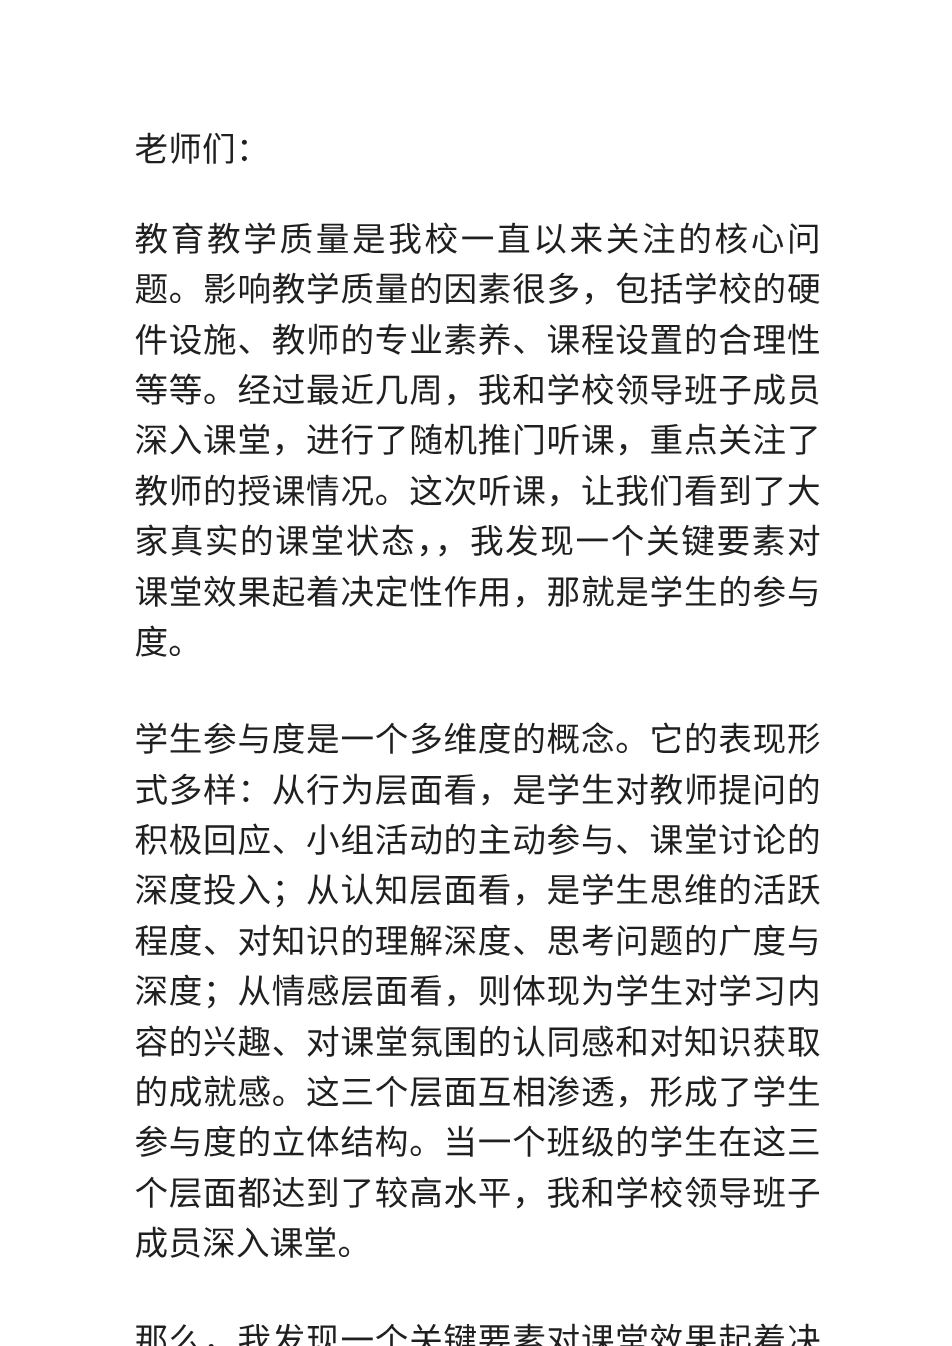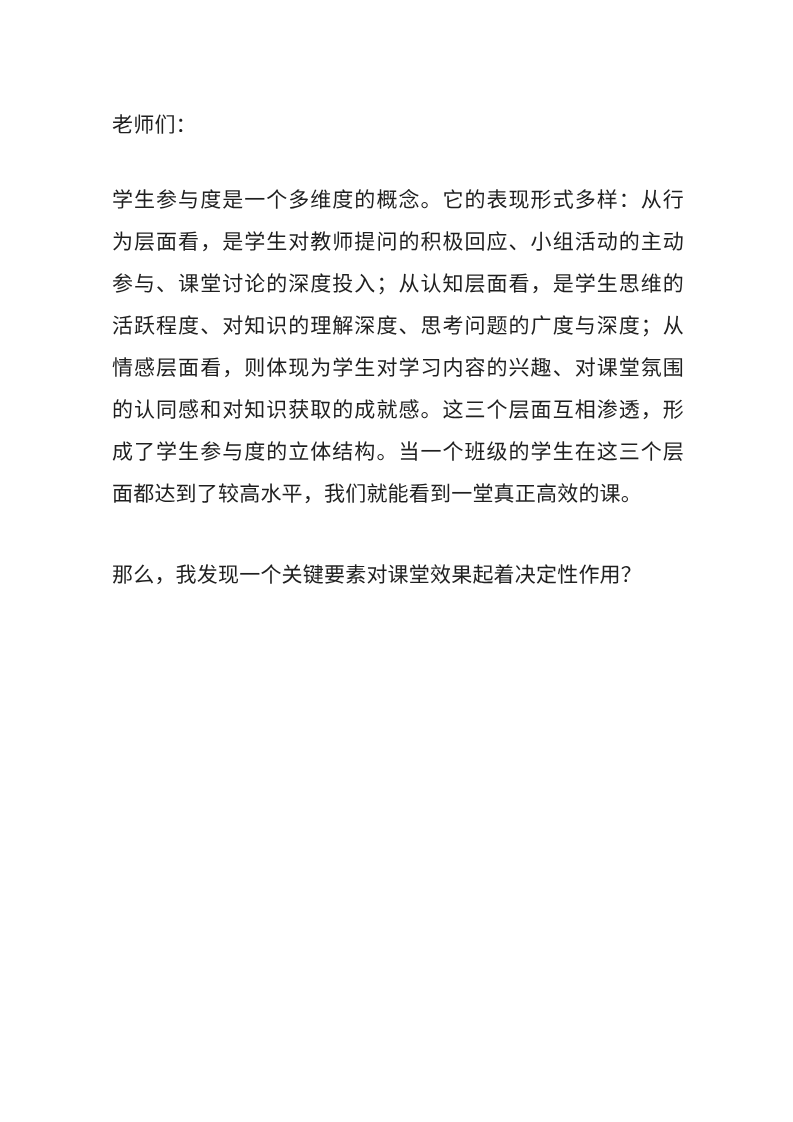--- a/index.html
+++ b/index.html
@@ -24,21 +24,21 @@
   }
 
   .doc-body {
     position: absolute;
     left: 112px;
     top: 104px;
     width: 572px;
   }
 
   .para {
-    font-size: 21px;
+    font-size: 28px;
     line-height: 42px;
     color: #1f1f1f;
     margin: 0;
     padding: 0;
     text-align: justify;
     text-justify: inter-ideograph;
     letter-spacing: 0.2px;
     word-break: break-all;
     -webkit-font-smoothing: antialiased;
   }
@@ -64,20 +64,21 @@
 </head>
 <body>
 
 <div class="page">
 
   <div class="doc-body">
 
     <p class="para salutation">老师们：</p>
 
 
+    <p class="para body">教育教学质量是我校一直以来关注的核心问题。影响教学质量的因素很多，包括学校的硬件设施、教师的专业素养、课程设置的合理性等等。经过最近几周，我和学校领导班子成员深入课堂，进行了随机推门听课，重点关注了教师的授课情况。这次听课，让我们看到了大家真实的课堂状态，，我发现一个关键要素对课堂效果起着决定性作用，那就是学生的参与度。</p>
 
-    <p class="para body">学生参与度是一个多维度的概念。它的表现形式多样：从行为层面看，是学生对教师提问的积极回应、小组活动的主动参与、课堂讨论的深度投入；从认知层面看，是学生思维的活跃程度、对知识的理解深度、思考问题的广度与深度；从情感层面看，则体现为学生对学习内容的兴趣、对课堂氛围的认同感和对知识获取的成就感。这三个层面互相渗透，形成了学生参与度的立体结构。当一个班级的学生在这三个层面都达到了较高水平，我们就能看到一堂真正高效的课。</p>
+    <p class="para body">学生参与度是一个多维度的概念。它的表现形式多样：从行为层面看，是学生对教师提问的积极回应、小组活动的主动参与、课堂讨论的深度投入；从认知层面看，是学生思维的活跃程度、对知识的理解深度、思考问题的广度与深度；从情感层面看，则体现为学生对学习内容的兴趣、对课堂氛围的认同感和对知识获取的成就感。这三个层面互相渗透，形成了学生参与度的立体结构。当一个班级的学生在这三个层面都达到了较高水平，我和学校领导班子成员深入课堂。</p>
 
     <p class="para question">那么，我发现一个关键要素对课堂效果起着决定性作用？</p>
 
   </div>
 
 </div>
 
 </body></html>

